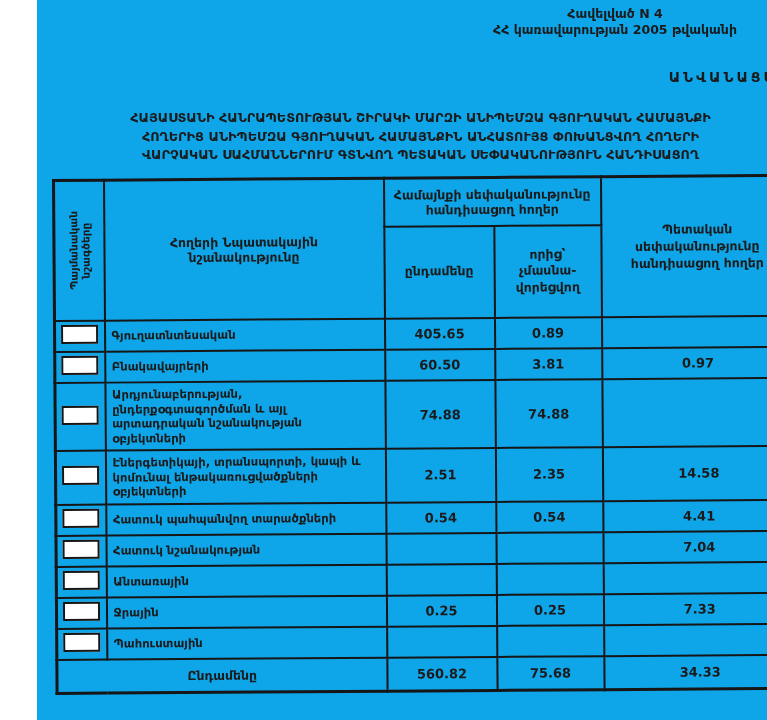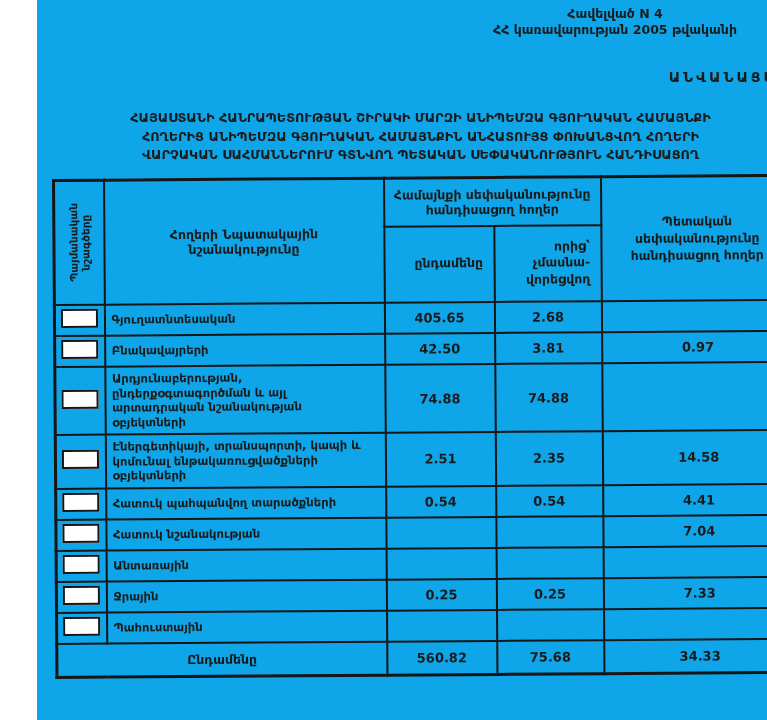--- a/index.html
+++ b/index.html
@@ -70,21 +70,21 @@
     margin: 0 auto;
     font-size: 10.5px;
     font-weight: 700;
     line-height: 1.15;
     max-height: 112px;
     text-align: center;
   }
   th.purpose-th { width: 280px; font-size: 12.5px; padding: 4px 10px; text-align: center; }
   th.group-th { font-size: 12.5px; height: 48px; padding: 2px 8px; text-align: center; }
   th.state-th { width: 193px; font-size: 12.5px; padding: 4px 14px; text-align: center; line-height: 1.35; }
-  th.sub-th { font-size: 12.5px; height: 70px; padding: 12px 10px; text-align: right; line-height: 1.35; }
+  th.sub-th { font-size: 12.5px; height: 70px; padding: 20px 10px; text-align: center; line-height: 1.35; }
   col.c0 { width: 50px; } col.c1 { width: 280px; }
   col.c2 { width: 110px; } col.c3 { width: 107px; } col.c4 { width: 193px; }
 
   td.c-sign { text-align: center; padding: 3px 0; }
   .checkbox {
     display: inline-block;
     width: 37px; height: 19px;
     border: 2px solid #161616;
     background: #fff;
   }
@@ -138,29 +138,29 @@
         <th class="sub-th">որից՝ չմասնա- վորեցվող</th>
       </tr>
     </thead>
     <tbody id="rows">
         <tr class="data-row">
     <td class="c-sign">
       <span class="checkbox"></span>
     </td>
     <td class="c-name">Գյուղատնտեսական</td>
     <td class="c-num">405.65</td>
-    <td class="c-num">2.68</td>
+    <td class="c-num">0.89</td>
     <td class="c-num"></td>
   </tr>
         <tr class="data-row">
     <td class="c-sign">
       <span class="checkbox"></span>
     </td>
     <td class="c-name">Բնակավայրերի</td>
-    <td class="c-num">42.50</td>
+    <td class="c-num">60.50</td>
     <td class="c-num">3.81</td>
     <td class="c-num">0.97</td>
   </tr>
         <tr class="data-row row-tall">
     <td class="c-sign">
       <span class="checkbox"></span>
     </td>
     <td class="c-name">Արդյունաբերության, ընդերքօգտագործման և այլ արտադրական նշանակության օբյեկտների</td>
     <td class="c-num">74.88</td>
     <td class="c-num">74.88</td>

